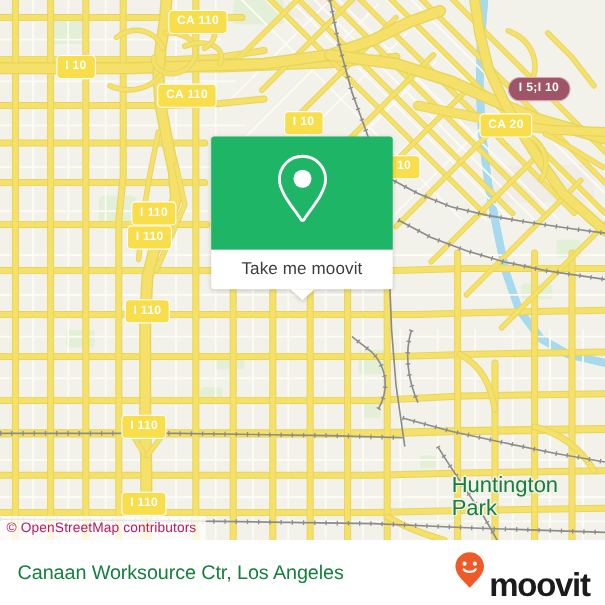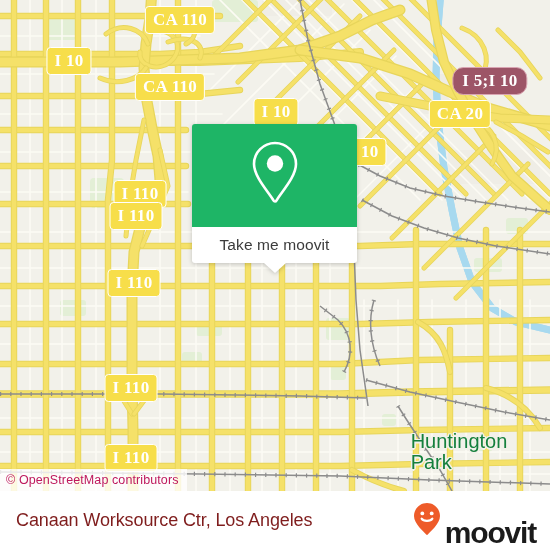--- a/index.html
+++ b/index.html
@@ -50,28 +50,27 @@
   }
 
   
   .shield {
     position: absolute;
     transform: translate(-50%,-50%);
     background: #f7de4a;
     border: 1.6px solid #ffffff;
     border-radius: 4px;
     color: #ffffff;
-    font-size: 17px;
+    font-size: 11px;
     font-weight: bold;
     line-height: 1;
     padding: 4px 7px 5px 7px;
     white-space: nowrap;
     letter-spacing: 0.3px;
     box-sizing: border-box;
-    font-family: Liberation Serif, serif;
   }
   .shield.dark {
     background: #9d5567;
     border: 1.6px solid #d9a5b2;
     border-radius: 11px;
     padding: 4px 9px 5px 9px;
     margin-top: 35px;
   }
 
   
@@ -149,21 +148,21 @@
     top: 0;
     width: 550px;
     height: 59px;
     display: flex;
     align-items: center;
     justify-content: space-between;
     padding: 0 14px 0 16px;
     box-sizing: border-box;
   }
   #footer-title {
-    color: #7f1d1d;
+    color: #15803d;
     font-size: 18px;
     letter-spacing: -0.1px;
     white-space: nowrap;
   }
   #brand {
     display: flex;
     align-items: center;
     gap: 4px;
   }
   #brand-word {

